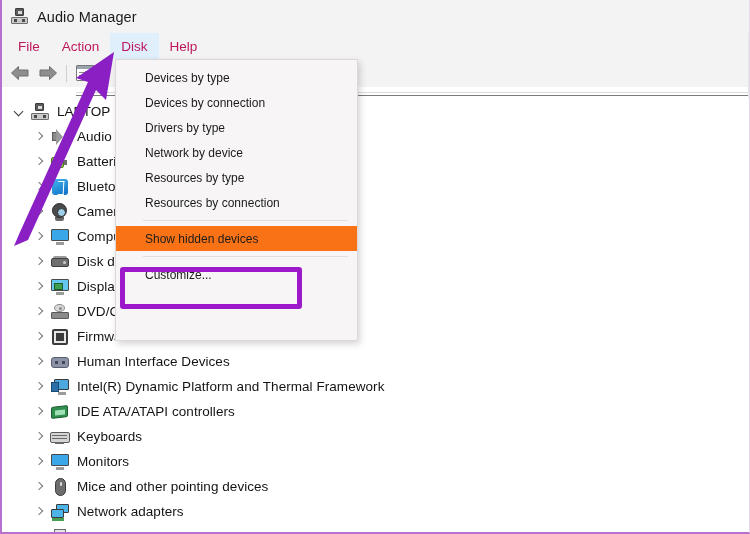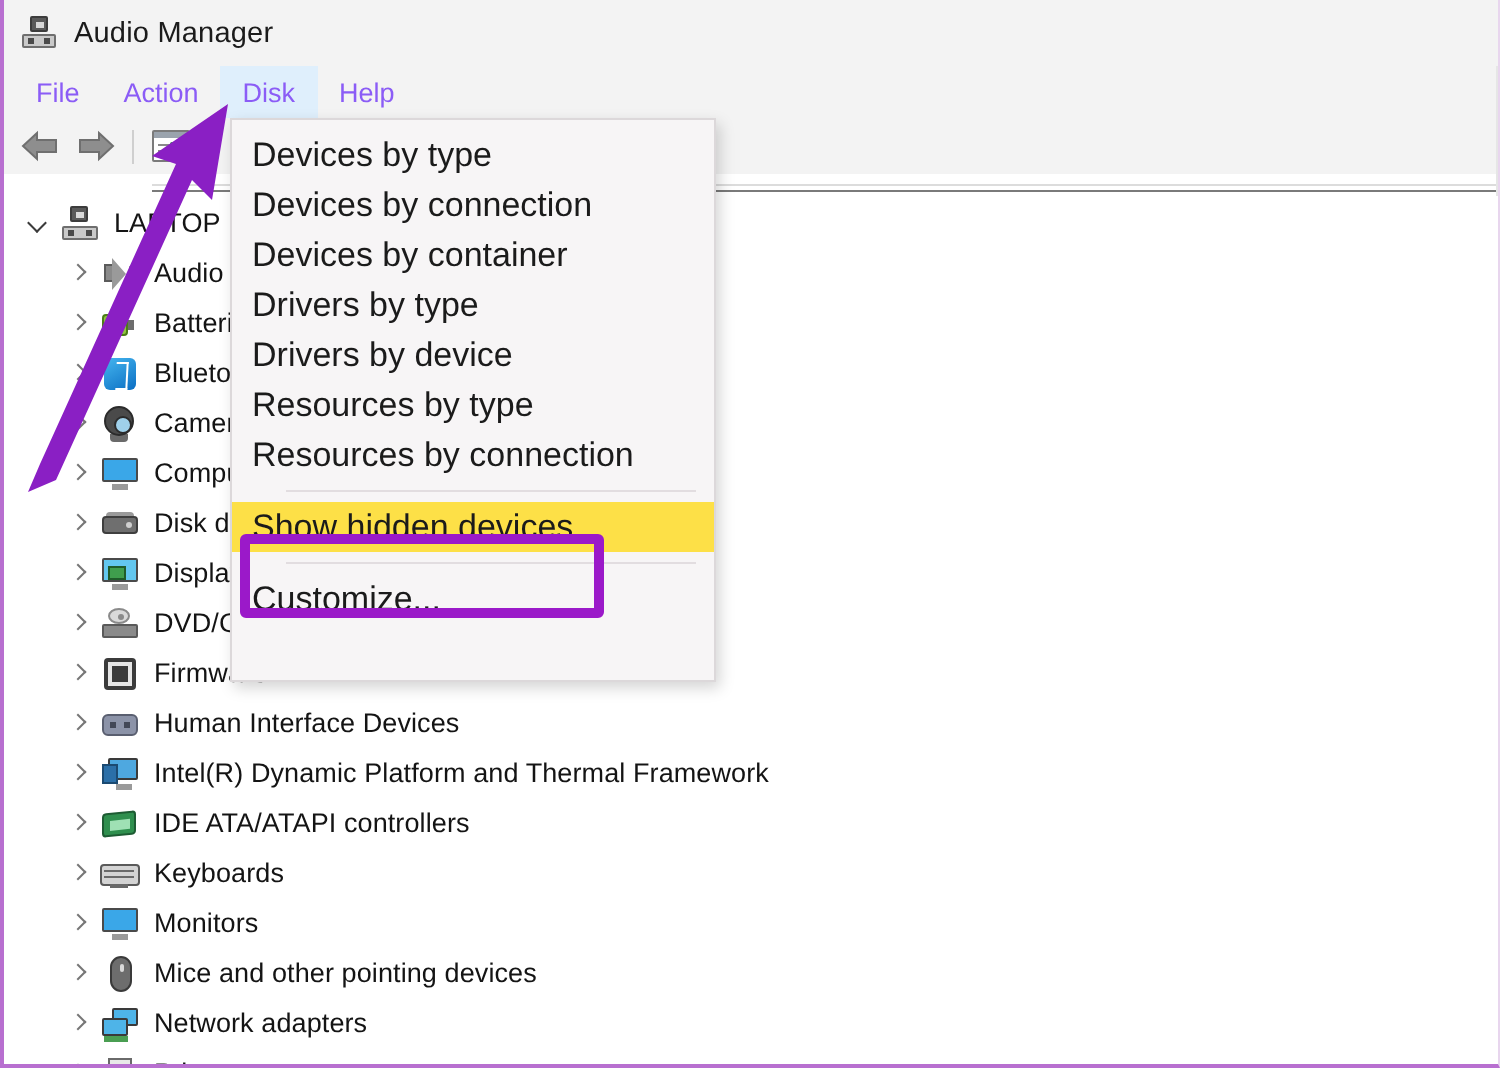--- a/index.html
+++ b/index.html
@@ -70,21 +70,21 @@
     position: absolute; left: 0; top: 33px;
     width: 750px; height: 26px;
     background: #f3f3f3;
     display: flex; align-items: stretch;
     padding-left: 5px;
   }
   .menu-item {
     display: flex; align-items: center;
     padding: 0 11px;
     font-size: 13.5px;
-    color: #8b5cf6;
+    color: #be185d;
     cursor: default;
   }
   .menu-item.active {
     background: #dfeffc;
   }
 
   
   .toolbar {
     position: absolute; left: 0; top: 59px;
     width: 750px; height: 28px;
@@ -282,34 +282,34 @@
     left: 113px; top: 59px;
     width: 243px; height: 282px;
     background: #f7f5f6;
     border: 1px solid #dcd8da;
     box-shadow: 2px 3px 7px rgba(0,0,0,0.17);
     padding-top: 5px;
   }
   .dd-item {
     height: 25px;
     display: flex; align-items: center;
-    padding-left: 10px;
-    font-size: 17px;
+    padding-left: 29px;
+    font-size: 12px;
     color: #1b1b1b;
     cursor: default;
     white-space: nowrap;
   }
   .dd-sep {
     height: 1px;
     margin: 5px 9px 5px 27px;
     background: #e2dde0;
   }
   .dd-item.boxed {
     position: relative;
-    background: #fde047;
+    background: #f97316;
   }
 
   
   .callout-box {
     position: absolute;
     left: 118px; top: 267px;
     width: 182px; height: 42px;
     border: 5px solid #9b19c9;
     border-radius: 3px;
     background: transparent;
@@ -545,23 +545,22 @@
           <i class="body"></i>
         </span>
       <span class="tlabel">Print queues</span>
     </div>
 
   </div>
 
   <div class="dropdown">
     <div class="dd-item">Devices by type</div>
     <div class="dd-item">Devices by connection</div>
-    <div class="dd-item">Devices by container</div>
     <div class="dd-item">Drivers by type</div>
-    <div class="dd-item">Drivers by device</div>
+    <div class="dd-item">Network by device</div>
     <div class="dd-item">Resources by type</div>
     <div class="dd-item">Resources by connection</div>
     <div class="dd-sep"></div>
     <div class="dd-item boxed">Show hidden devices</div>
     <div class="dd-sep"></div>
     <div class="dd-item">Customize...</div>
   </div>
 
   <div class="callout-box"></div>
 

